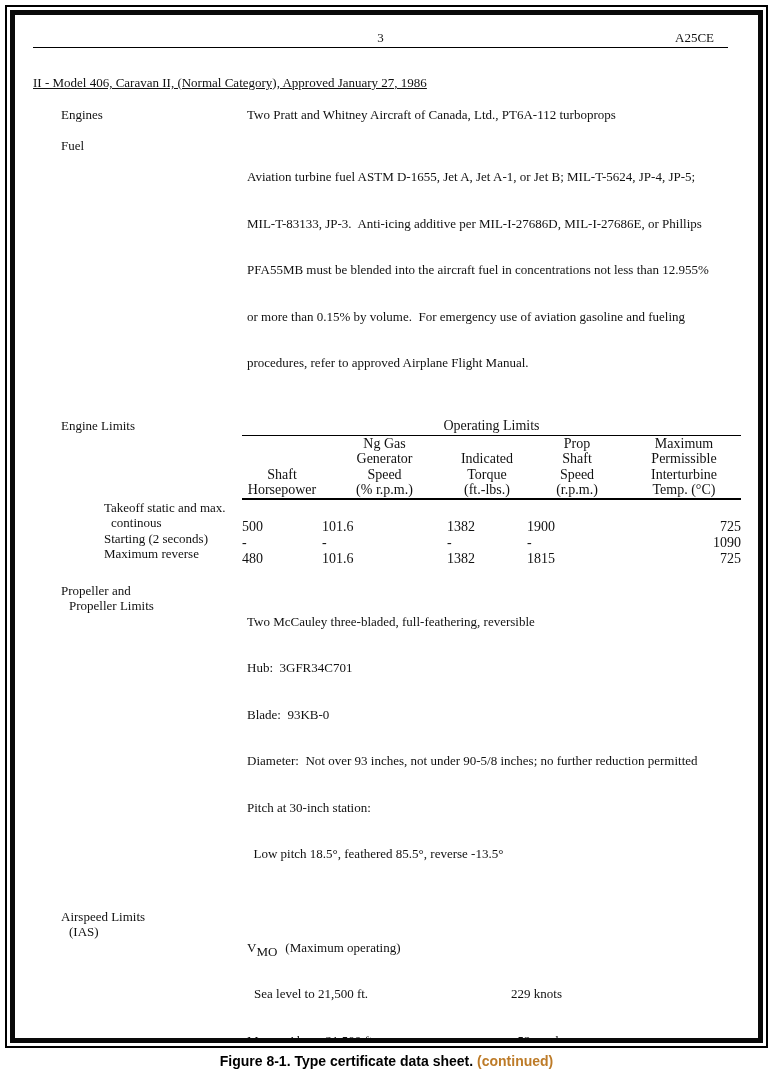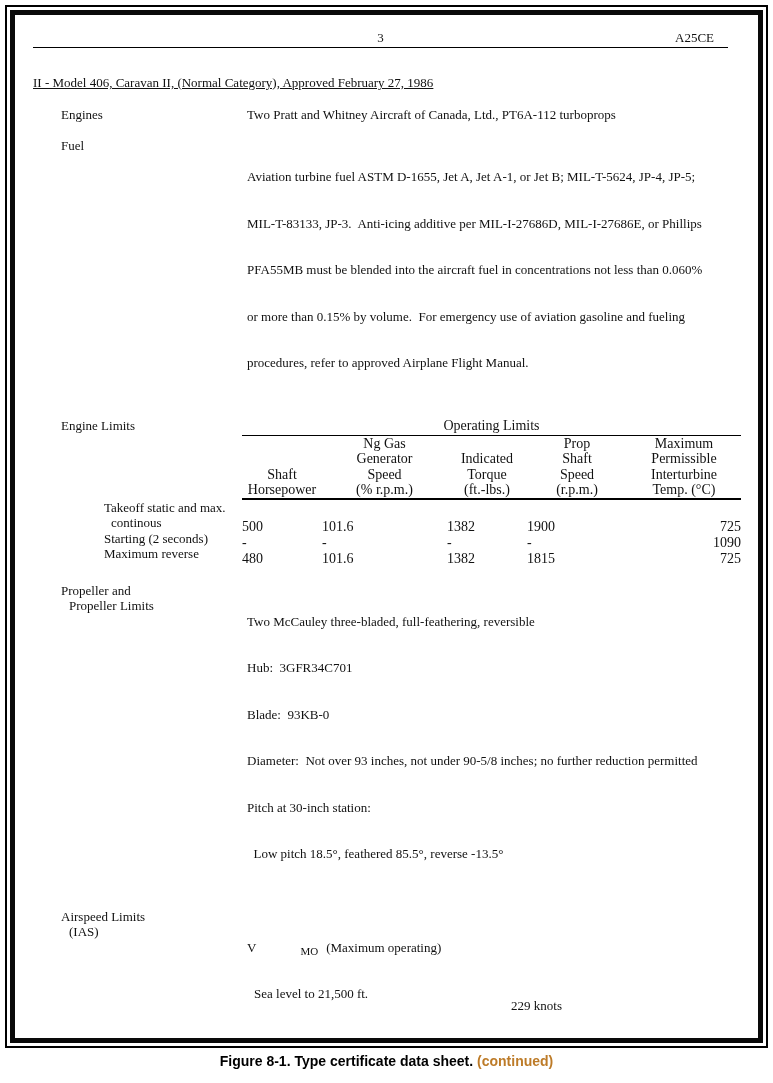--- a/index.html
+++ b/index.html
@@ -32,52 +32,52 @@
   .ops-caption td{text-align:center;border-bottom:1.5px solid #000;height:17px;vertical-align:top;}
   .ops-head th{vertical-align:bottom;text-align:center;border-bottom:2.5px solid #000;
                padding-bottom:2px;padding-top:2px;white-space:pre-line;height:60px;}
   .ops tbody td{height:16px;text-align:left;}
   .ops tbody tr.first td{padding-top:3px;}
   .ops .c5{text-align:right;}
   
   .as-row{display:flex;}
   .as-l{width:260px;flex:none;white-space:pre;}
   .as-l.ind{padding-left:7px;box-sizing:border-box;}
-  .as-v{width:55px;flex:none;text-align:right;white-space:pre;margin-top:12px;}
-  sub.sv{font-size:11px;line-height:0;margin-left:44px;}
+  .as-v{width:55px;flex:none;text-align:right;white-space:pre;}
+  sub.sv{font-size:13px;line-height:0;}
   .desc{margin-left:8px;}
   
   .caption{position:absolute;left:0;right:0;top:1054px;text-align:center;
            font-family:"Liberation Sans","DejaVu Sans",sans-serif;font-weight:bold;font-size:14px;color:#000;}
 </style>
 </head>
 <body>
 
 <div class="canvas">
   <div class="frame">
     <div class="page">
 
       <div class="pg-header">
         <span class="pg-num">3</span>
         <span class="doc-id">A25CE</span>
       </div>
 
-      <div class="heading">II - Model 406, Caravan II, (Normal Category), Approved February 27, 1986</div>
+      <div class="heading">II - Model 406, Caravan II, (Normal Category), Approved January 27, 1986</div>
 
       <div class="sec">
         <div class="lbl">Engines</div>
         <div class="body">Two Pratt and Whitney Aircraft of Canada, Ltd., PT6A-112 turboprops</div>
       </div>
 
       <div class="sec">
         <div class="lbl">Fuel</div>
         <div class="body">
           <div class="line">Aviation turbine fuel ASTM D-1655, Jet A, Jet A-1, or Jet B; MIL-T-5624, JP-4, JP-5;</div>
           <div class="line">MIL-T-83133, JP-3.  Anti-icing additive per MIL-I-27686D, MIL-I-27686E, or Phillips</div>
-          <div class="line">PFA55MB must be blended into the aircraft fuel in concentrations not less than 0.060%</div>
+          <div class="line">PFA55MB must be blended into the aircraft fuel in concentrations not less than 12.955%</div>
           <div class="line">or more than 0.15% by volume.  For emergency use of aviation gasoline and fueling</div>
           <div class="line">procedures, refer to approved Airplane Flight Manual.</div>
         </div>
       </div>
 
       <div class="sec">
         <div class="el-left">
           <div>Engine Limits</div>
           <div class="el-rowlabels">
             <div>Takeoff static and max.</div>

